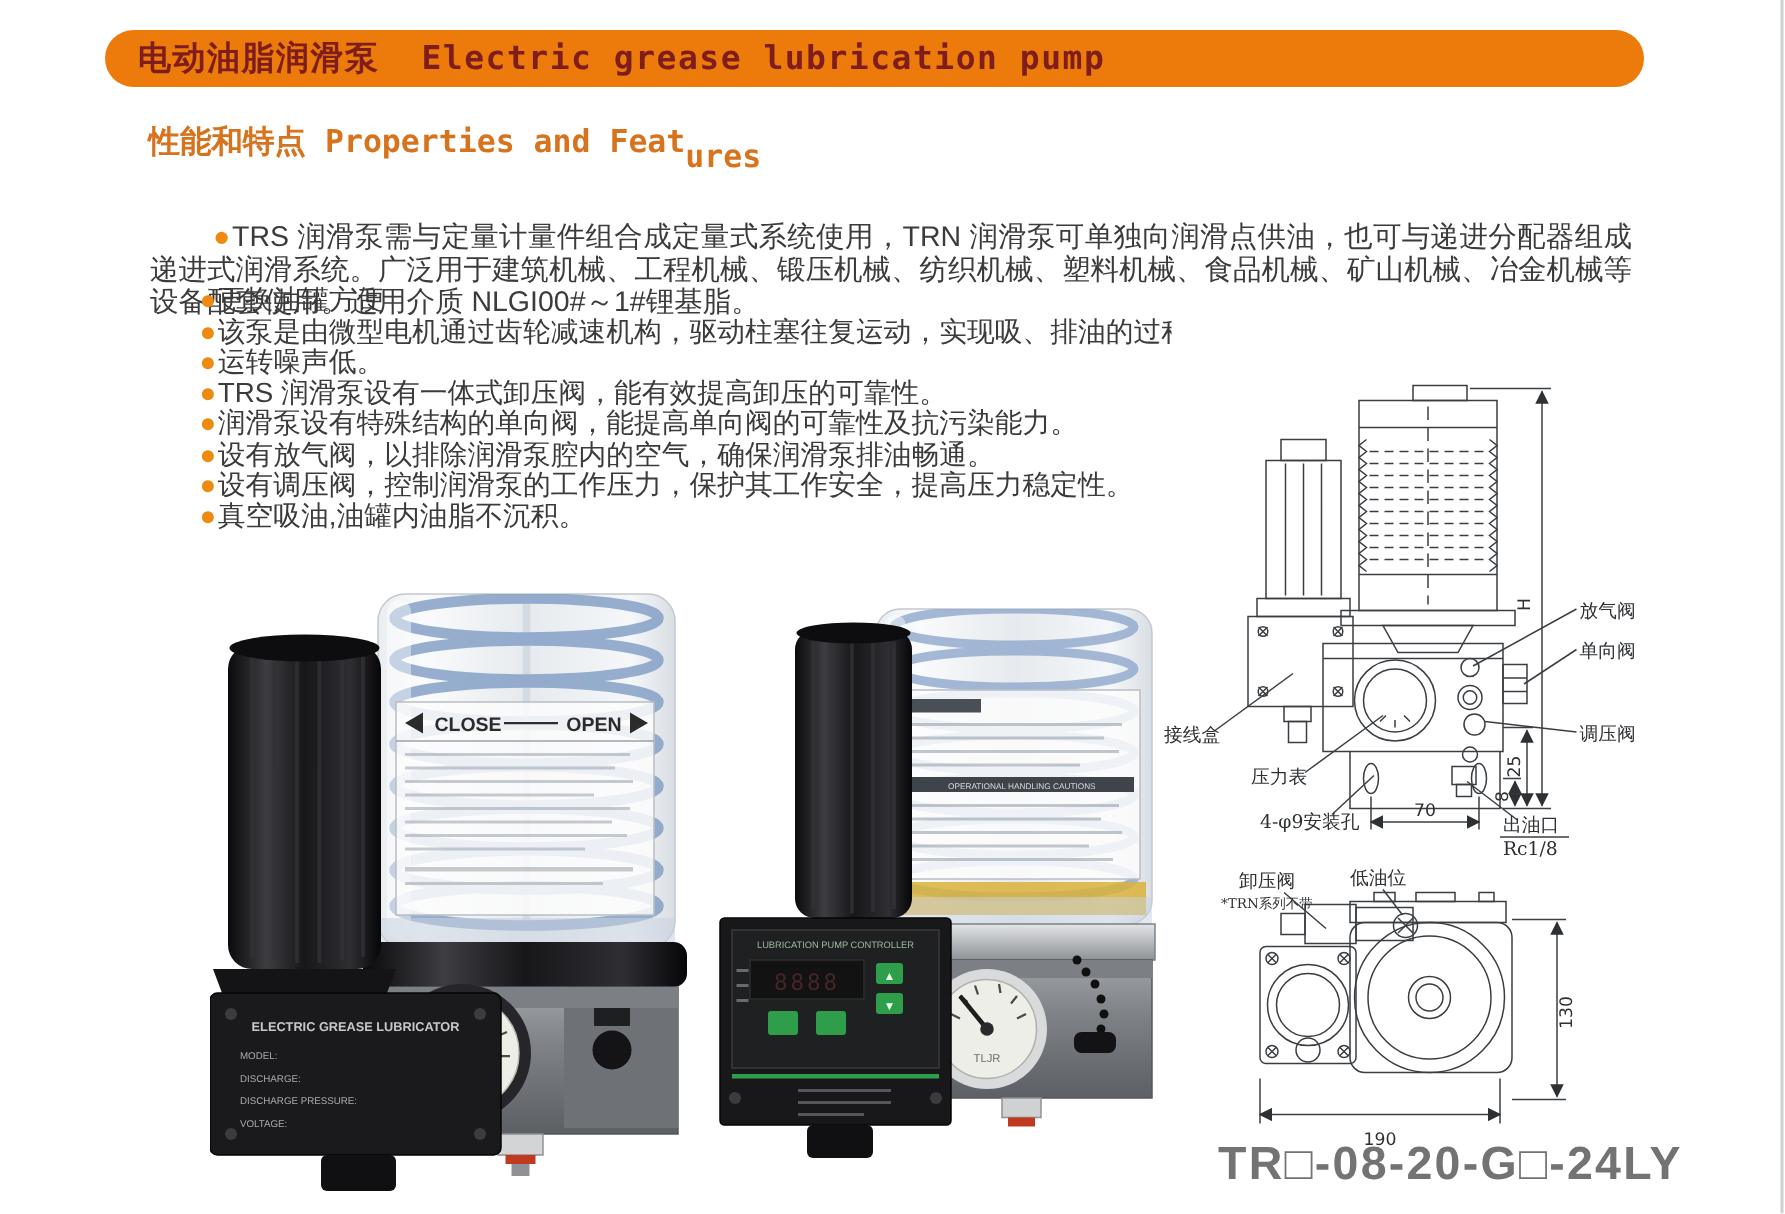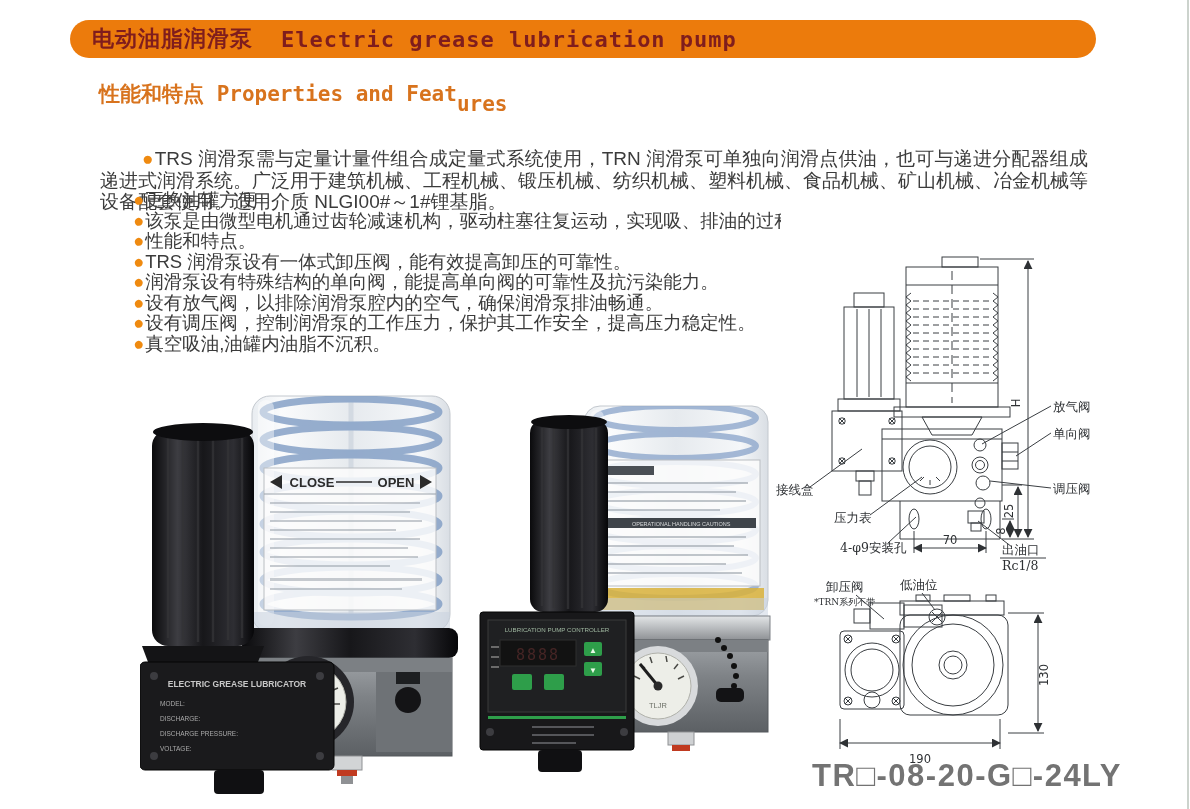--- a/index.html
+++ b/index.html
@@ -79,21 +79,21 @@
 
   <div class="heading">
     <span>性能和特点</span><span> Properties and Feat</span><span class="tail">ures</span>
   </div>
 
   <p class="intro"><span class="blt">●</span><span>TRS 润滑泵需与定量计量件组合成定量式系统使用，TRN 润滑泵可单独向润滑点供油，也可与递进分配器组成递进式润滑系统。广泛用于建筑机械、工程机械、锻压机械、纺织机械、塑料机械、食品机械、矿山机械、冶金机械等设备配套使用。适用介质 NLGI00#～1#锂基脂。</span></p>
 
   <ul class="features">
     <li><span class="blt">●</span><span>更换油罐方便</span></li>
     <li><span class="blt">●</span><span>该泵是由微型电机通过齿轮减速机构，驱动柱塞往复运动，实现吸、排油的过程。</span></li>
-    <li><span class="blt">●</span><span>性能和特点。</span></li>
+    <li><span class="blt">●</span><span>运转噪声低。</span></li>
     <li><span class="blt">●</span><span>TRS 润滑泵设有一体式卸压阀，能有效提高卸压的可靠性。</span></li>
     <li><span class="blt">●</span><span>润滑泵设有特殊结构的单向阀，能提高单向阀的可靠性及抗污染能力。</span></li>
     <li><span class="blt">●</span><span>设有放气阀，以排除润滑泵腔内的空气，确保润滑泵排油畅通。</span></li>
     <li><span class="blt">●</span><span>设有调压阀，控制润滑泵的工作压力，保护其工作安全，提高压力稳定性。</span></li>
     <li><span class="blt">●</span><span>真空吸油,油罐内油脂不沉积。</span></li>
   </ul>
 
   <svg class="photo" style="left:140px;top:390px" width="322" height="405" viewBox="0 0 322 405">
 
     <g>

